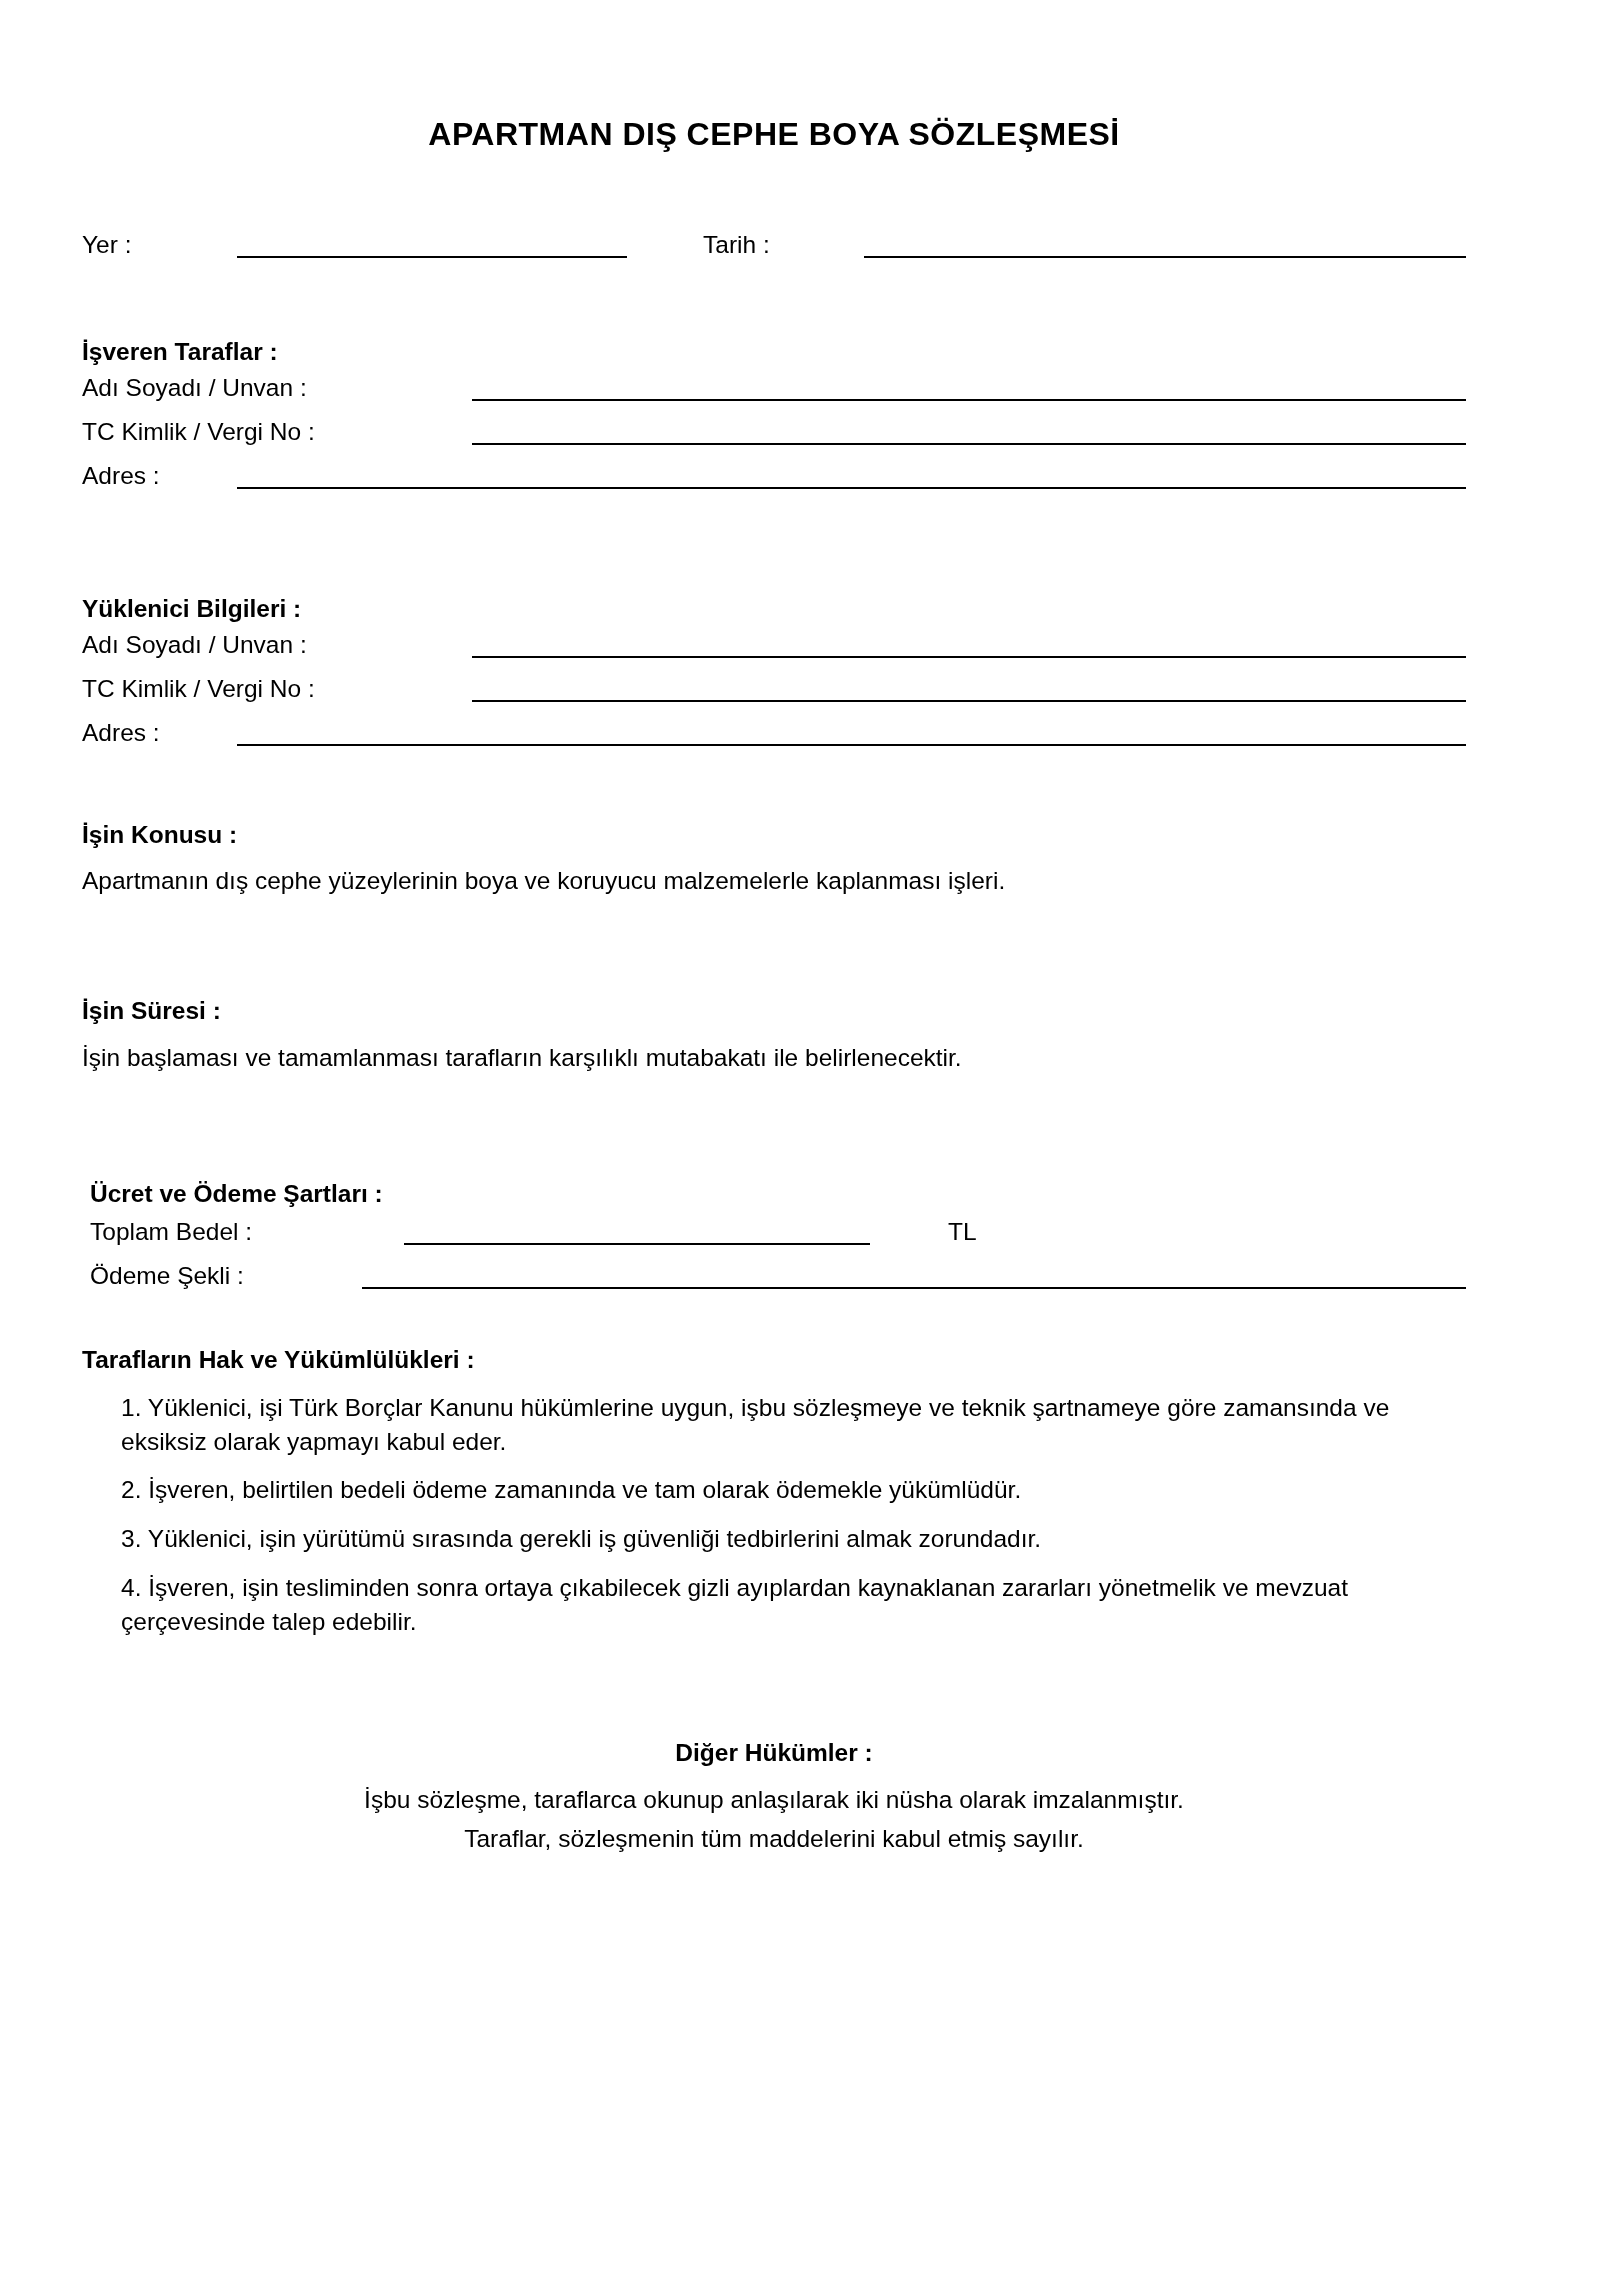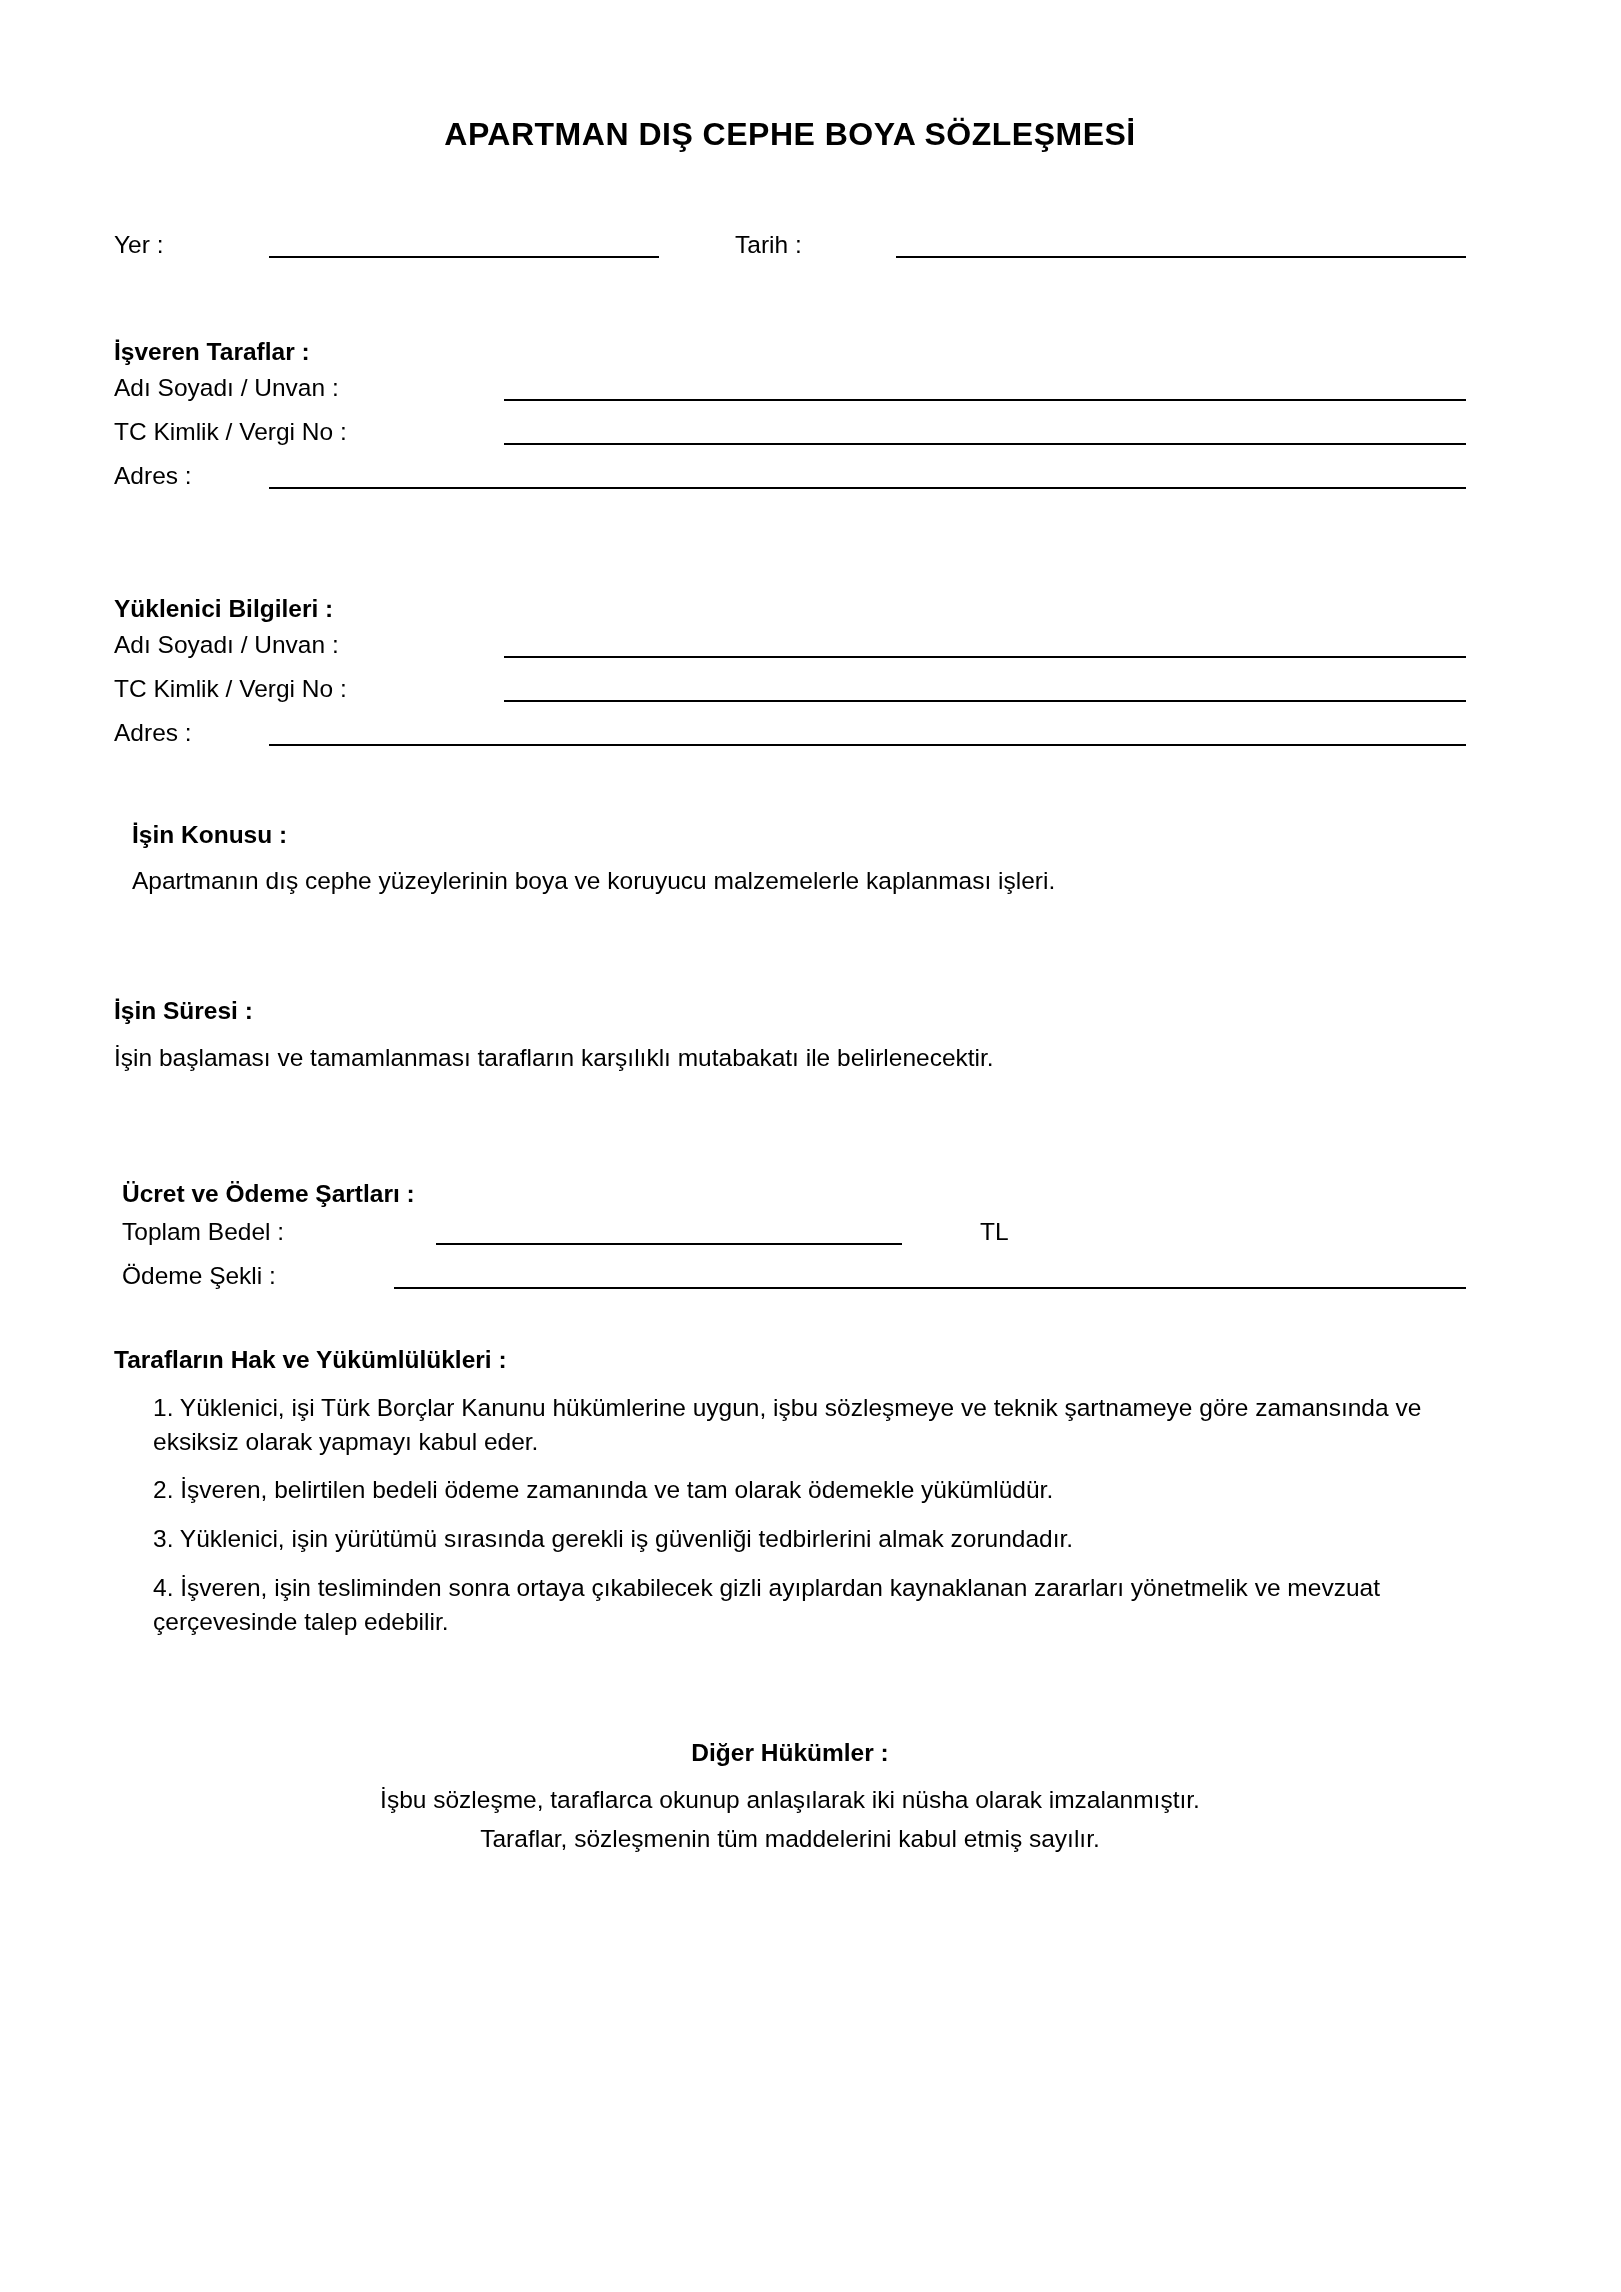--- a/index.html
+++ b/index.html
@@ -5,21 +5,21 @@
   html, body { margin: 0; padding: 0; background: #ffffff; }
   .page {
     position: relative;
     width: 1621px;
     height: 2293px;
     background: #ffffff;
     color: #000000;
     font-family: "Liberation Sans", "DejaVu Sans", sans-serif;
     font-size: 24.5px;
     box-sizing: border-box;
-    padding: 0 155px 0 114px;
+    padding: 0 155px 0 82px;
     overflow: hidden;
   }
   .title {
     margin: 114px 0 0 0;
     text-align: center;
     font-size: 32px;
     line-height: 41px;
     font-weight: 700;
     letter-spacing: 0.5px;
   }
@@ -53,21 +53,21 @@
 
   
   .sec-isveren   { margin-top: 60px; }
   .sec-yuklenici { margin-top: 87px; }
   .sec-isveren h2, .sec-yuklenici h2 { margin-bottom: 6.9px; }
   .field-lbl-wide   { width: 390px; }
   .field-lbl-adres  { width: 155px; }
   .field-row { height: 44px; }
 
   
-  .sec-konusu { margin-top: 56px; margin-left: 18px; }
+  .sec-konusu { margin-top: 56px; }
   .sec-suresi { margin-top: 99px; }
   .body-text {
     margin: 15.7px 0 0 0;
     line-height: 31px;
   }
 
   
   .sec-ucret { margin-top: 105px; margin-left: 8px; }
   .sec-ucret h2 { margin-bottom: 8.8px; }
   .bedel-lbl { width: 314px; }

